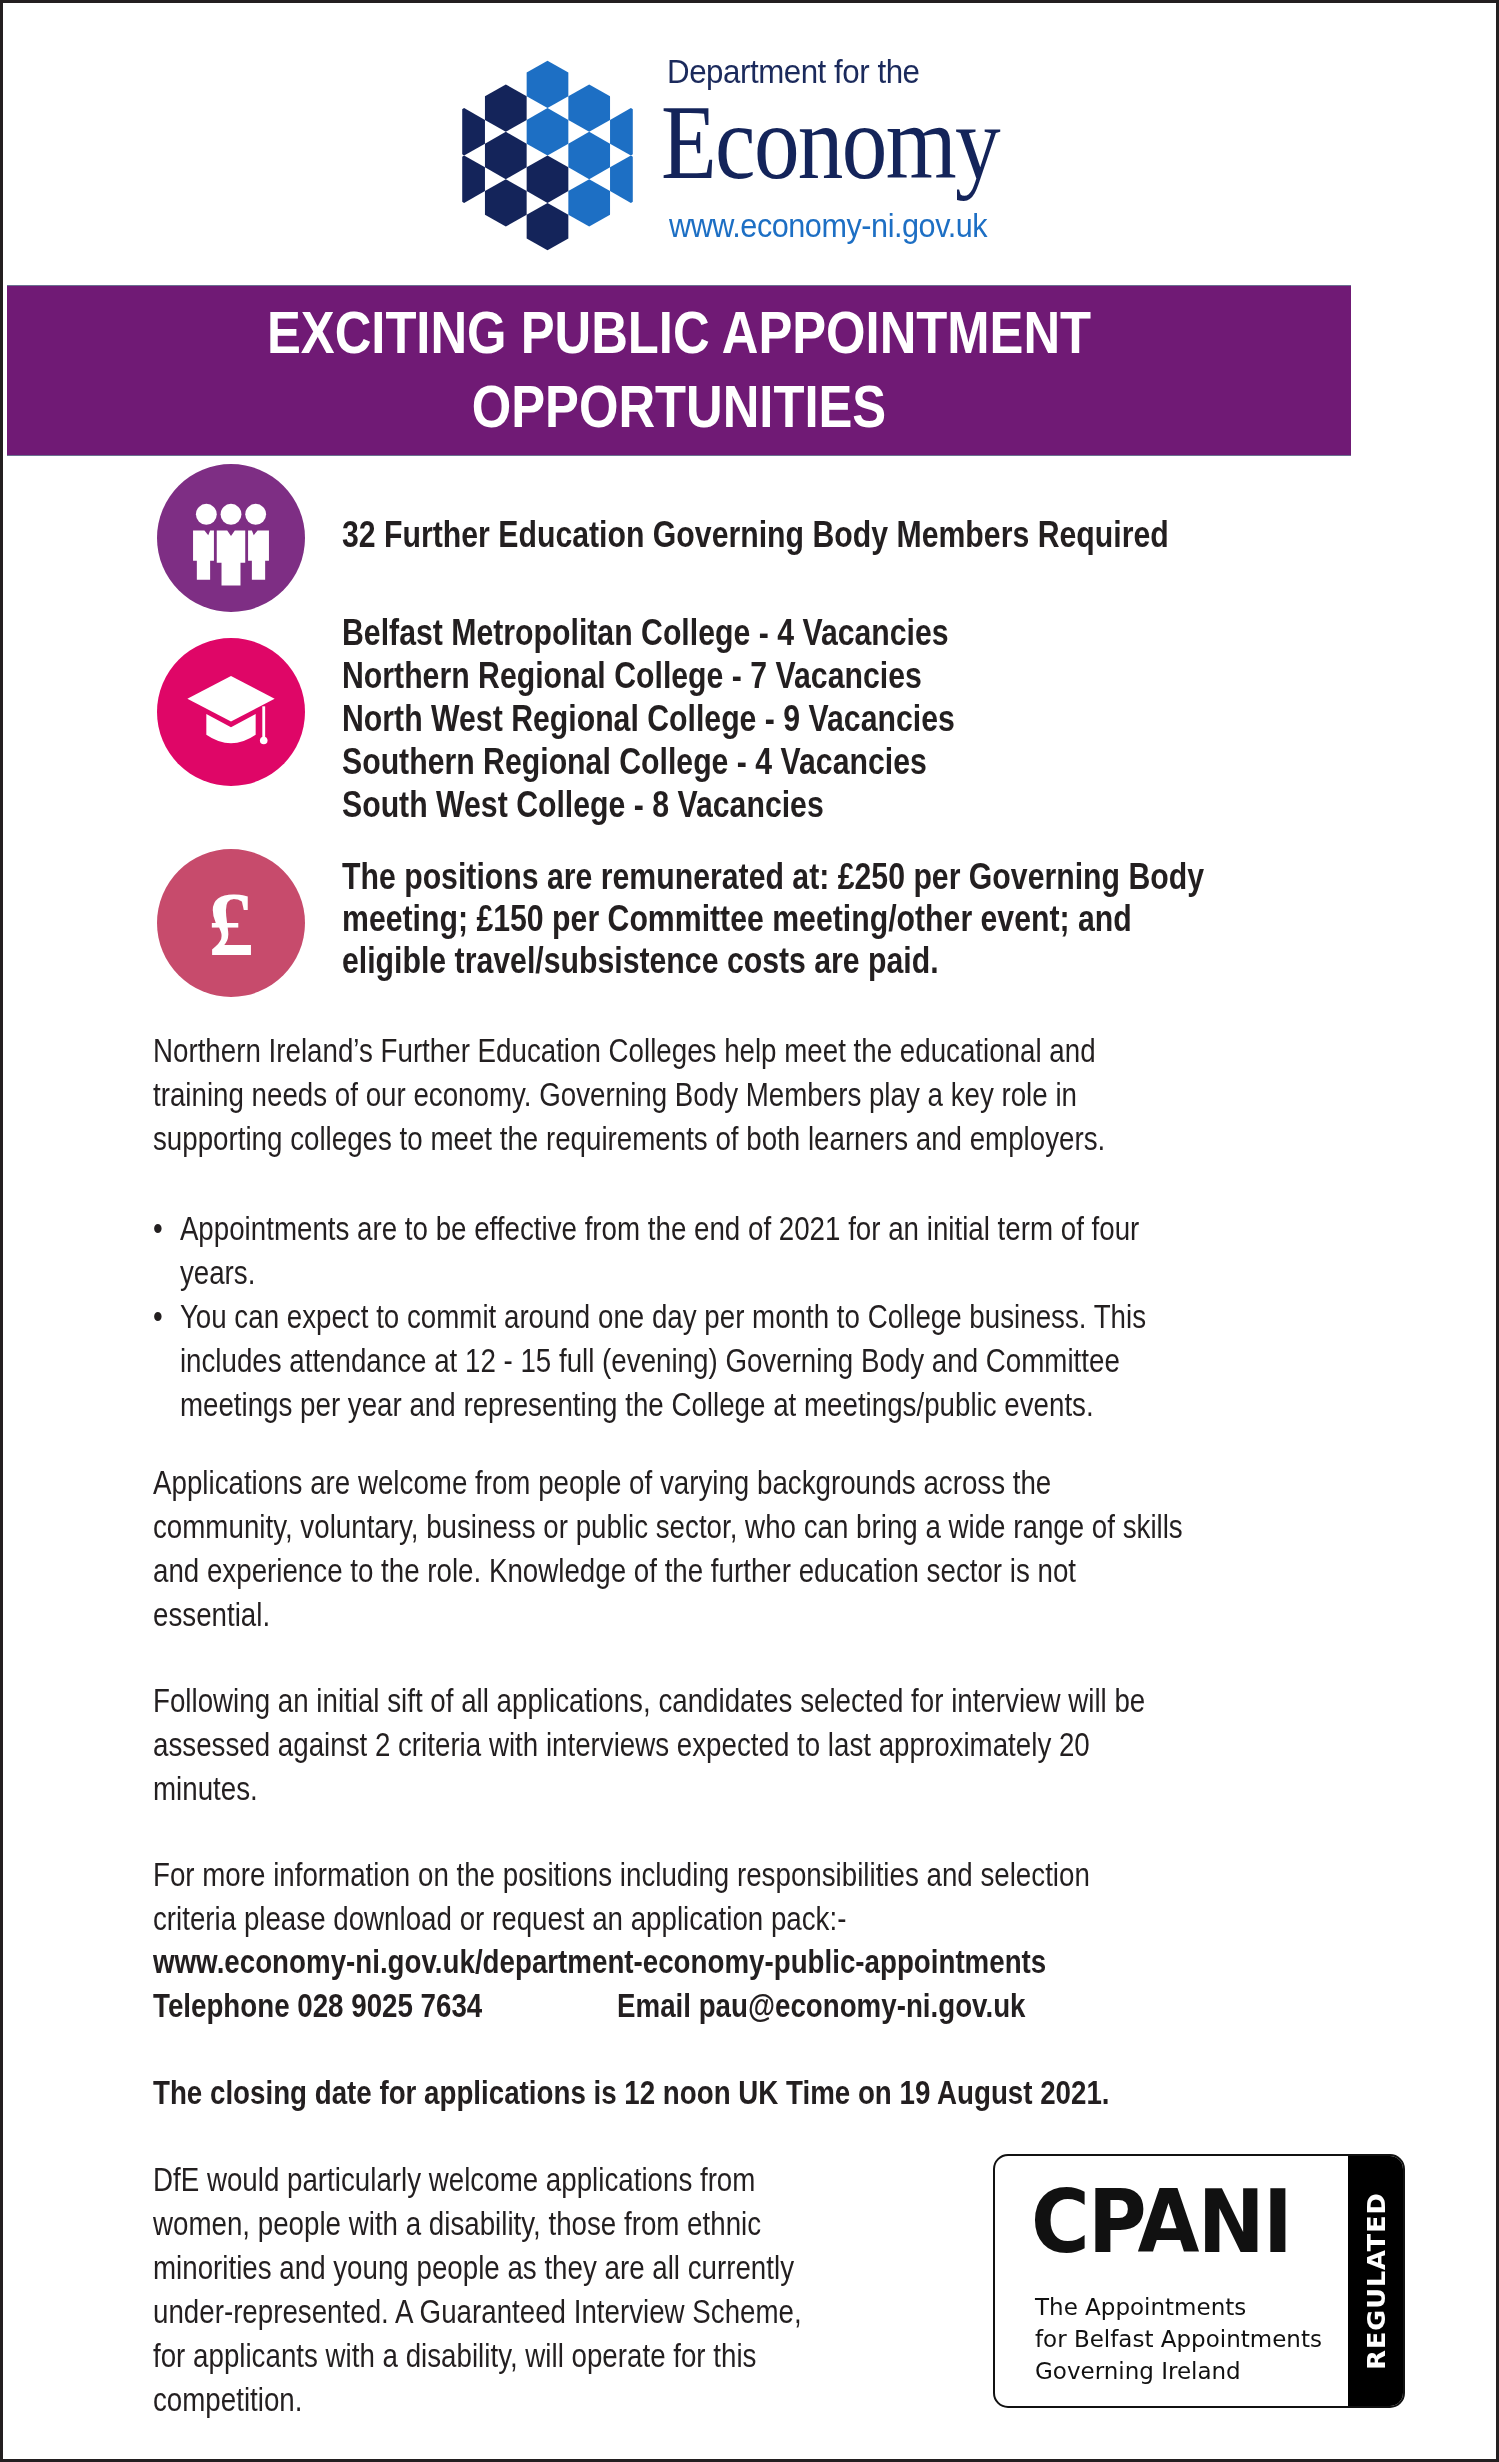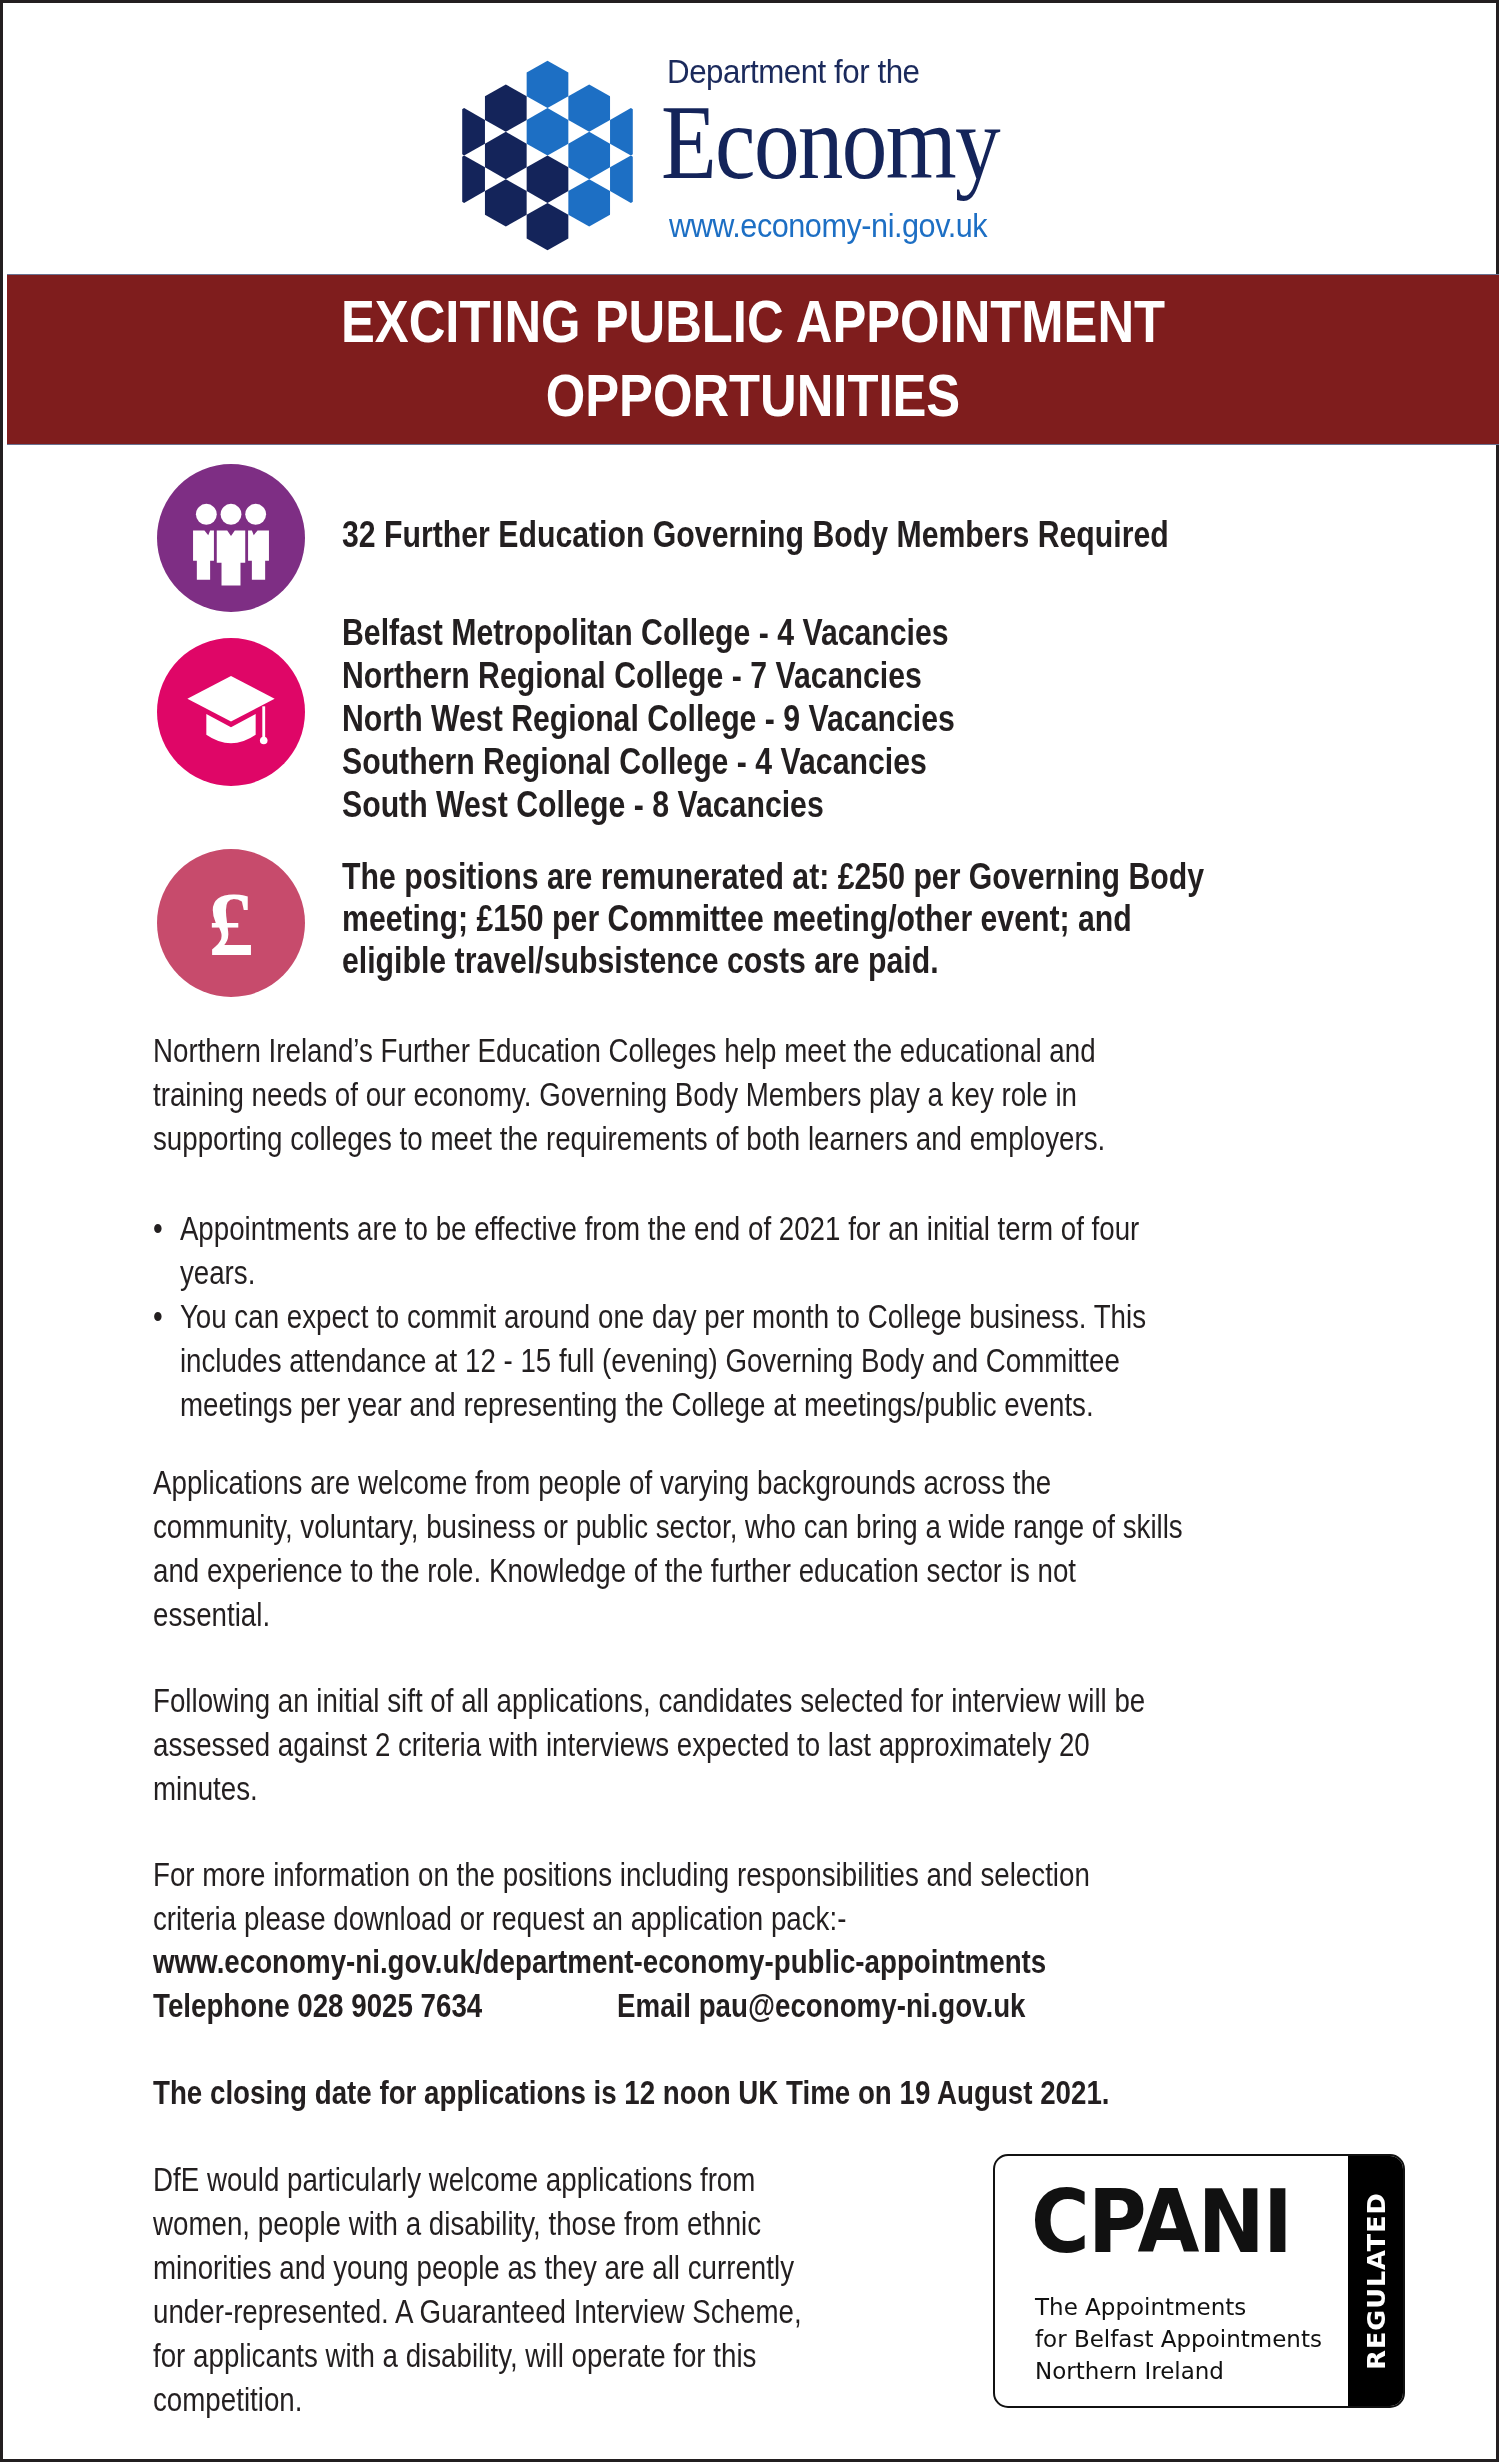--- a/index.html
+++ b/index.html
@@ -18,22 +18,22 @@
     position: absolute; left: 658px; top: 87px;
     font-family: "Liberation Serif", serif; font-size: 106px; line-height: 106px;
     color: #14245a; letter-spacing: -1.9px; transform: scaleX(0.86); transform-origin: left top;
   }
   .logo-url {
     position: absolute; left: 666px; top: 203px;
     font-family: "Liberation Sans", sans-serif; font-size: 34px; color: #1d6fc4;
     letter-spacing: -0.5px; transform: scaleX(0.9); transform-origin: left top;
   }
   .banner {
-    position: absolute; left: 3.8px; top: 271px; width: 1492px; height: 171px;
-    background: #7f1d1d; border-top: 1.9px solid #6a7190; border-bottom: 1.9px solid #6a7190;
+    position: absolute; left: 3.8px; top: 282px; width: 1344px; height: 171px;
+    background: #701a75; border-top: 1.9px solid #6a7190; border-bottom: 1.9px solid #6a7190;
     box-sizing: border-box; text-align: center; color: #fff;
     font-family: "Liberation Sans", sans-serif; font-weight: bold;
   }
   .banner-line {
     display: block; font-size: 59px; line-height: 74px; letter-spacing: 0px;
     transform: scaleX(0.86); transform-origin: center;
   }
   .banner-line.l1 { margin-top: 9.5px; }
   .icon-circle {
     position: absolute; width: 148px; height: 148px; border-radius: 50%;
@@ -218,21 +218,21 @@
     <span class="row">under-represented.   A Guaranteed Interview Scheme,</span>
     <span class="row">for applicants with a disability, will operate for this</span>
     <span class="row">competition.</span>
   </div>
 
   <div class="cpani">
     <div class="cpani-title">CPANI</div>
     <div class="cpani-sub">
       <span>The Appointments</span>
       <span>for Belfast Appointments</span>
-      <span>Northern Ireland</span>
+      <span>Governing Ireland</span>
     </div>
     <div class="cpani-tab">
       <span class="cpani-tab-text">REGULATED</span>
     </div>
   </div>
 
 </div>
 
 
 </body></html>

